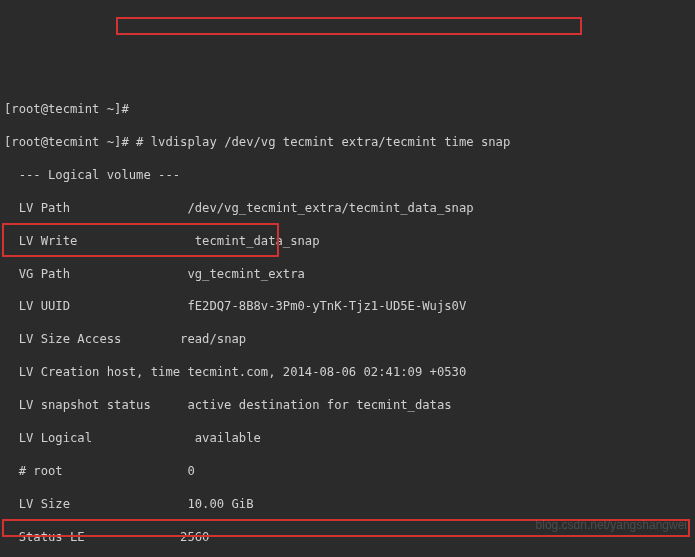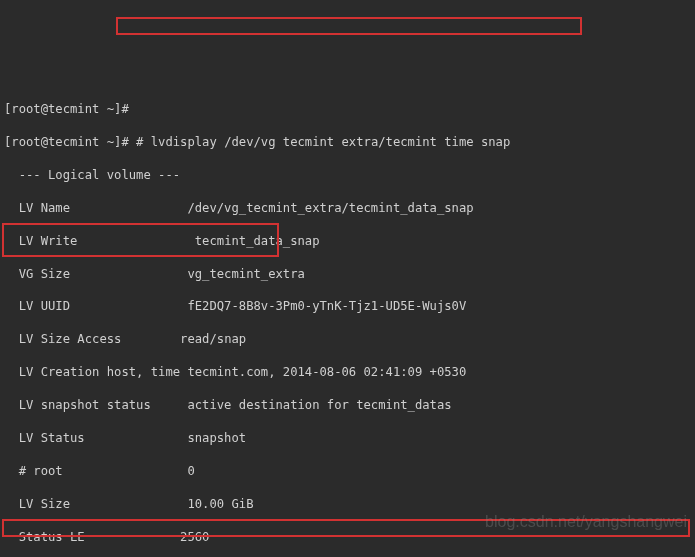--- a/index.html
+++ b/index.html
@@ -35,44 +35,44 @@
   }
   .box3 { 
     position: absolute;
     top: 519px; left: 2px;
     width: 688px; height: 18px;
   }
   .watermark {
     position:absolute;
     right:8px; bottom:24px;
     color:#888;
-    font-size:16px;
+    font-size:12px;
     opacity:.35;
     font-family: sans-serif;
     margin-left: 32px;
   }
 </style>
 </head>
 <body>
 
 
 
 
 
 <span class="line">[root@tecmint ~]# </span>
 <span class="line"><span>[root@tecmint ~]# </span><span># lvdisplay /dev/vg tecmint extra/tecmint time snap</span></span>
 <span class="line">  --- Logical volume ---</span>
-<span class="line"><span>  LV Name                </span><span>/dev/vg_tecmint_extra/tecmint_data_snap</span></span>
+<span class="line"><span>  LV Path                </span><span>/dev/vg_tecmint_extra/tecmint_data_snap</span></span>
 <span class="line"><span>  LV Write                </span><span>tecmint_data_snap</span></span>
-<span class="line"><span>  VG Size                </span><span>vg_tecmint_extra</span></span>
+<span class="line"><span>  VG Path                </span><span>vg_tecmint_extra</span></span>
 <span class="line"><span>  LV UUID                </span><span>fE2DQ7-8B8v-3Pm0-yTnK-Tjz1-UD5E-Wujs0V</span></span>
 <span class="line"><span>  LV Size Access        </span><span>read/snap</span></span>
 <span class="line"><span>  LV Creation host, time </span><span>tecmint.com, 2014-08-06 02:41:09 +0530</span></span>
 <span class="line"><span>  LV snapshot status     </span><span>active destination for tecmint_datas</span></span>
-<span class="line"><span>  LV Status              </span><span>snapshot</span></span>
+<span class="line"><span>  LV Logical              </span><span>available</span></span>
 <span class="line"><span>  # root                 </span><span>0</span></span>
 <span class="line"><span>  LV Size                </span><span>10.00 GiB</span></span>
 <span class="line"><span>  Status LE             </span><span>2560</span></span>
 
 
 
 
 
 
 

